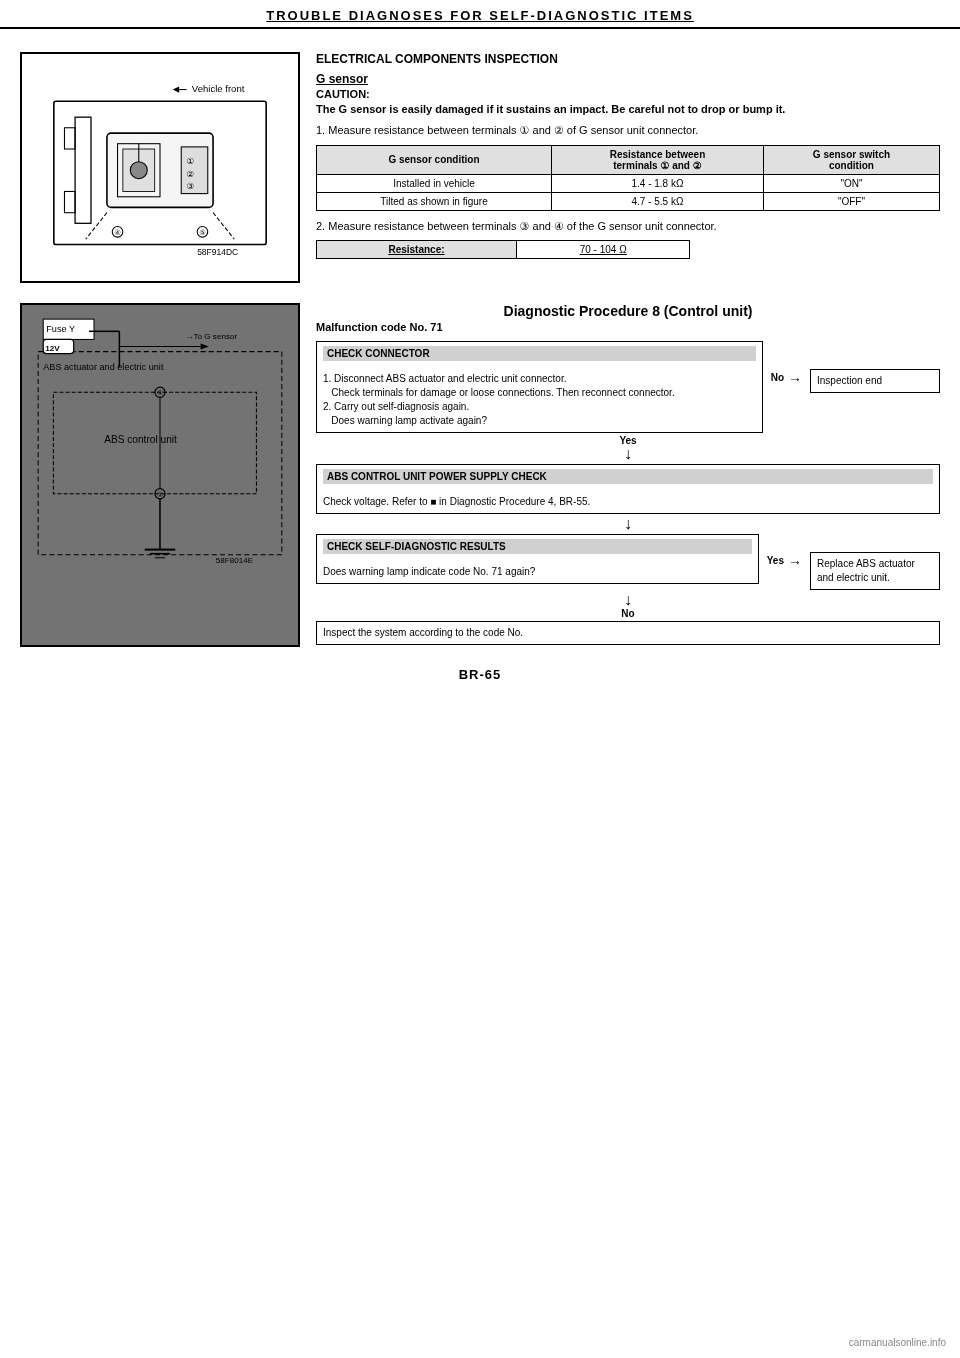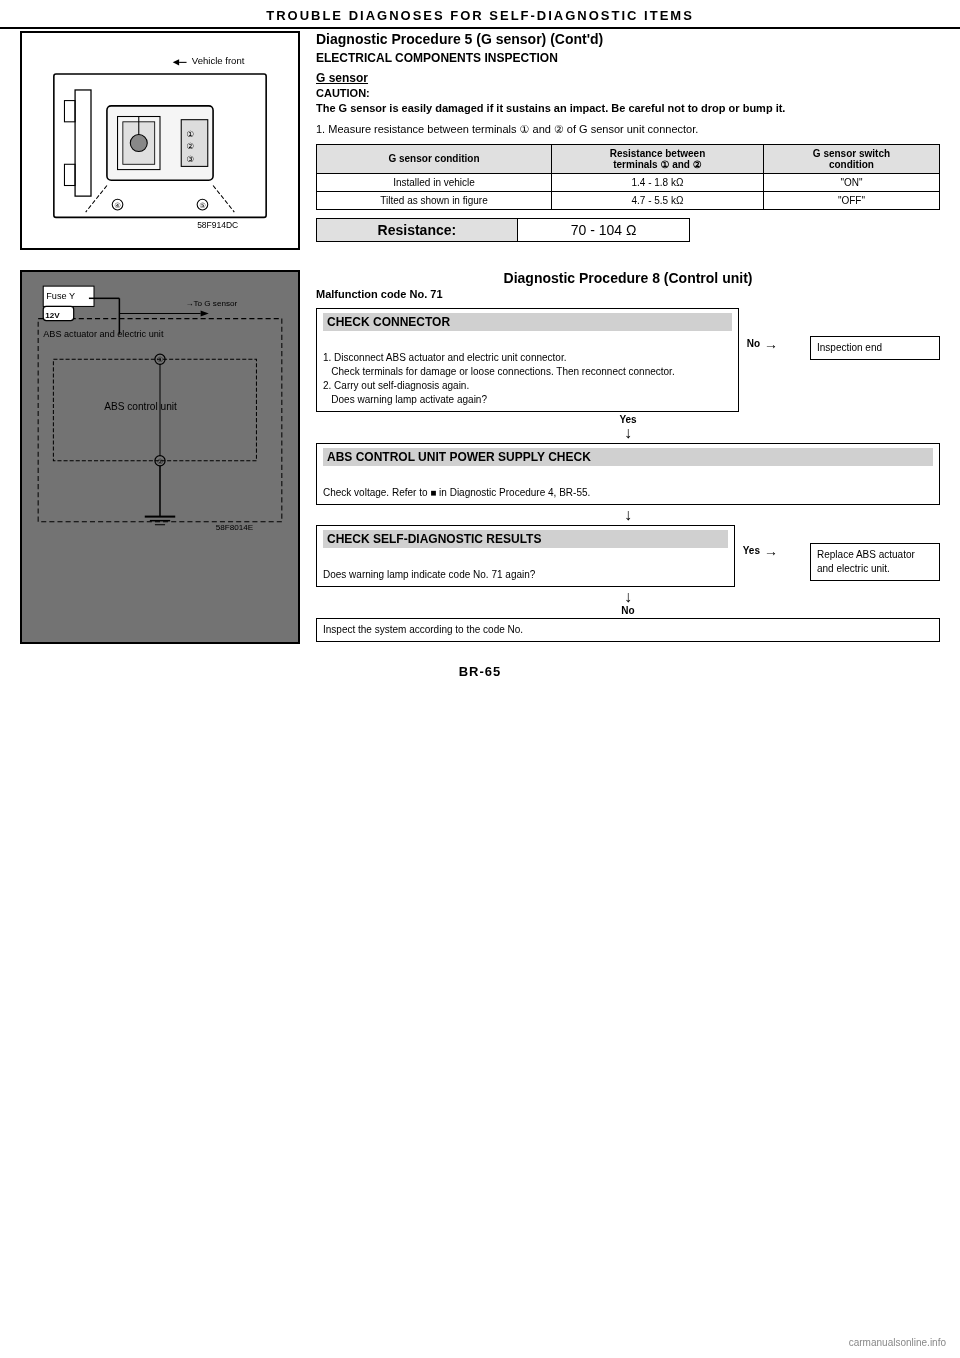--- a/index.html
+++ b/index.html
@@ -13,21 +13,22 @@
       position: relative;
     }
 
     .page-header {
       text-align: center;
       font-weight: bold;
       font-size: 13px;
       letter-spacing: 2px;
       padding: 8px 0 4px 0;
       border-bottom: 2px solid #000;
-      margin-bottom: 2px;
+      margin-bottom: 23px;
+      text-decoration: underline;
     }
 
     .top-section {
       display: flex;
       flex-direction: row;
       padding: 0 20px;
       gap: 16px;
       margin-bottom: 20px;
     }
 
@@ -101,22 +102,23 @@
     }
 
     .data-table th {
       background: #e0e0e0;
       font-weight: bold;
     }
 
     .resistance-table {
       border-collapse: collapse;
       width: 60%;
-      margin-bottom: 8px;
-      font-size: 14px;
+      margin-bottom: 24px;
+      font-size: 10px;
+      text-decoration: underline;
     }
 
     .resistance-table th, .resistance-table td {
       border: 1px solid #000;
       padding: 3px 6px;
       text-align: center;
     }
 
     .resistance-table th {
       background: #e0e0e0;
@@ -162,24 +164,24 @@
       border: 1px solid #000;
       padding: 4px 6px;
       margin-bottom: 0;
       font-size: 10px;
       background: #fff;
       position: relative;
     }
 
     .flow-step-header {
       font-weight: bold;
-      font-size: 12px;
+      font-size: 10px;
       background: #d0d0d0;
       padding: 2px 4px;
-      margin-bottom: 20px;
+      margin-bottom: 11px;
       display: block;
     }
 
     .flow-step-body {
       font-size: 10px;
       line-height: 1.4;
     }
 
     .flow-row {
       display: flex;
@@ -188,21 +190,20 @@
       margin-bottom: 0;
     }
 
     .flow-main {
       flex: 1;
     }
 
     .flow-side {
       width: 130px;
       flex-shrink: 0;
-      margin-left: 24px;
     }
 
     .yes-label {
       font-weight: bold;
       font-size: 10px;
     }
 
     .no-label {
       font-weight: bold;
       font-size: 10px;
@@ -287,21 +288,20 @@
       <circle cx="90" cy="148" r="5" fill="none" stroke="#000" stroke-width="1"></circle>
       <text x="87" y="151" font-size="7">④</text>
       <circle cx="170" cy="148" r="5" fill="none" stroke="#000" stroke-width="1"></circle>
       <text x="167" y="151" font-size="7">⑤</text>
 
       <text x="165" y="170" font-size="8" font-family="Arial">58F914DC</text>
     </svg>
   </div>
 
   <div class="right-content">
-    <div class="section-title">Diagnostic Procedure 5 (G sensor) (Cont'd)</div>
     <div class="section-subtitle">ELECTRICAL COMPONENTS INSPECTION</div>
 
     <div class="subsection-title">G sensor</div>
     <div class="caution-label">CAUTION:</div>
     <div class="caution-text">The G sensor is easily damaged if it sustains an impact. Be careful not to drop or bump it.</div>
 
     <div class="instruction-text">1.  Measure resistance between terminals ① and ② of G sensor unit connector.</div>
 
     <table class="data-table">
       <thead>
@@ -318,20 +318,21 @@
           <td>"ON"</td>
         </tr>
         <tr>
           <td>Tilted as shown in figure</td>
           <td>4.7 - 5.5 kΩ</td>
           <td>"OFF"</td>
         </tr>
       </tbody>
     </table>
 
+    <div class="instruction-text">2.  Measure resistance between terminals ③ and ④ of the G sensor unit connector.</div>
 
     <table class="resistance-table">
       <tbody>
         <tr>
           <th>Resistance:</th>
           <td>70 - 104 Ω</td>
         </tr>
       </tbody>
     </table>
   </div>

